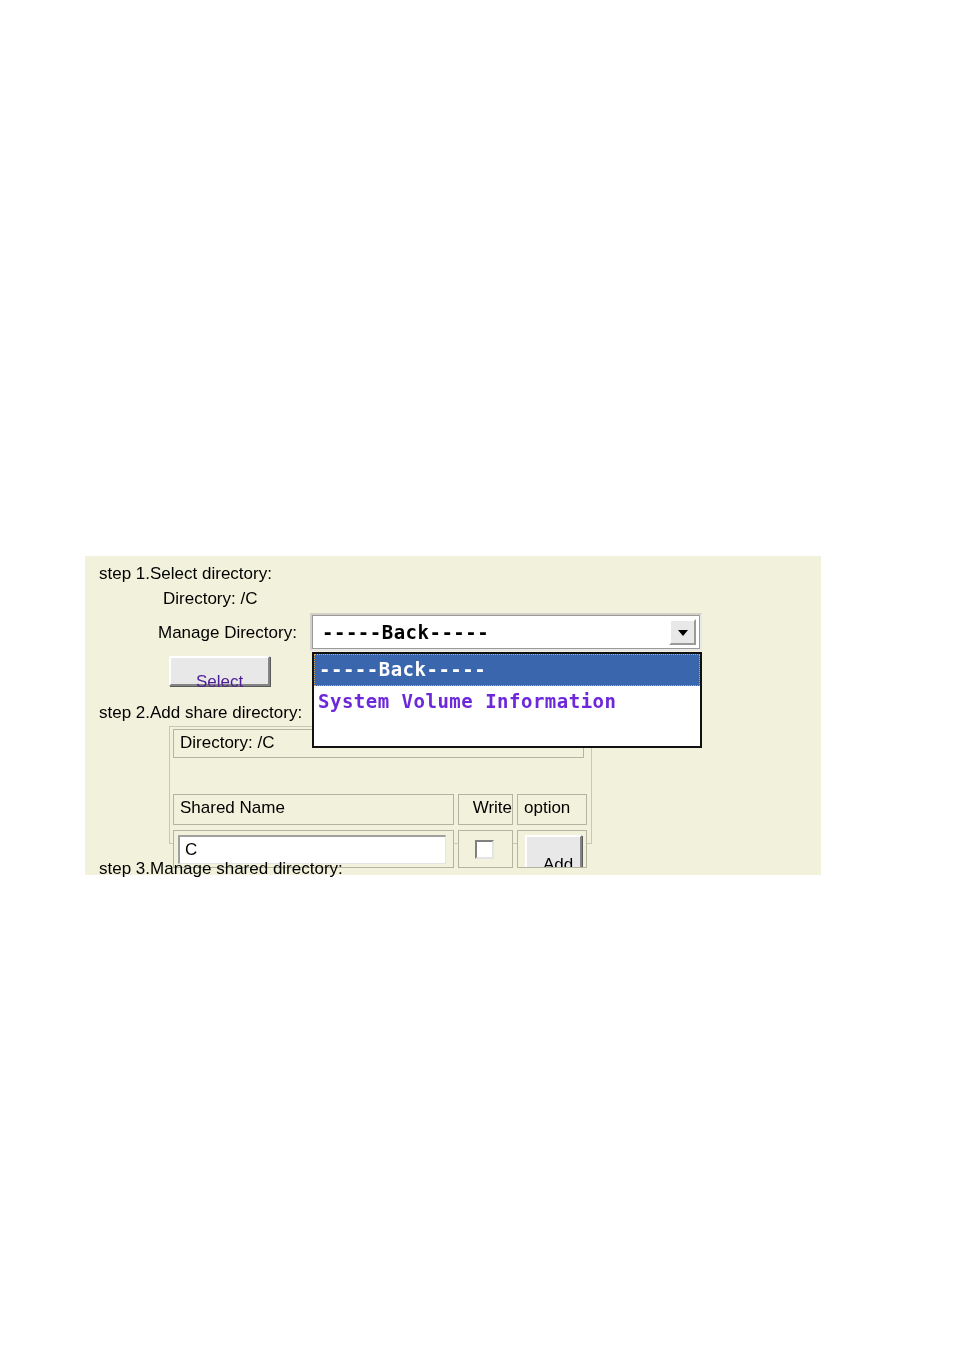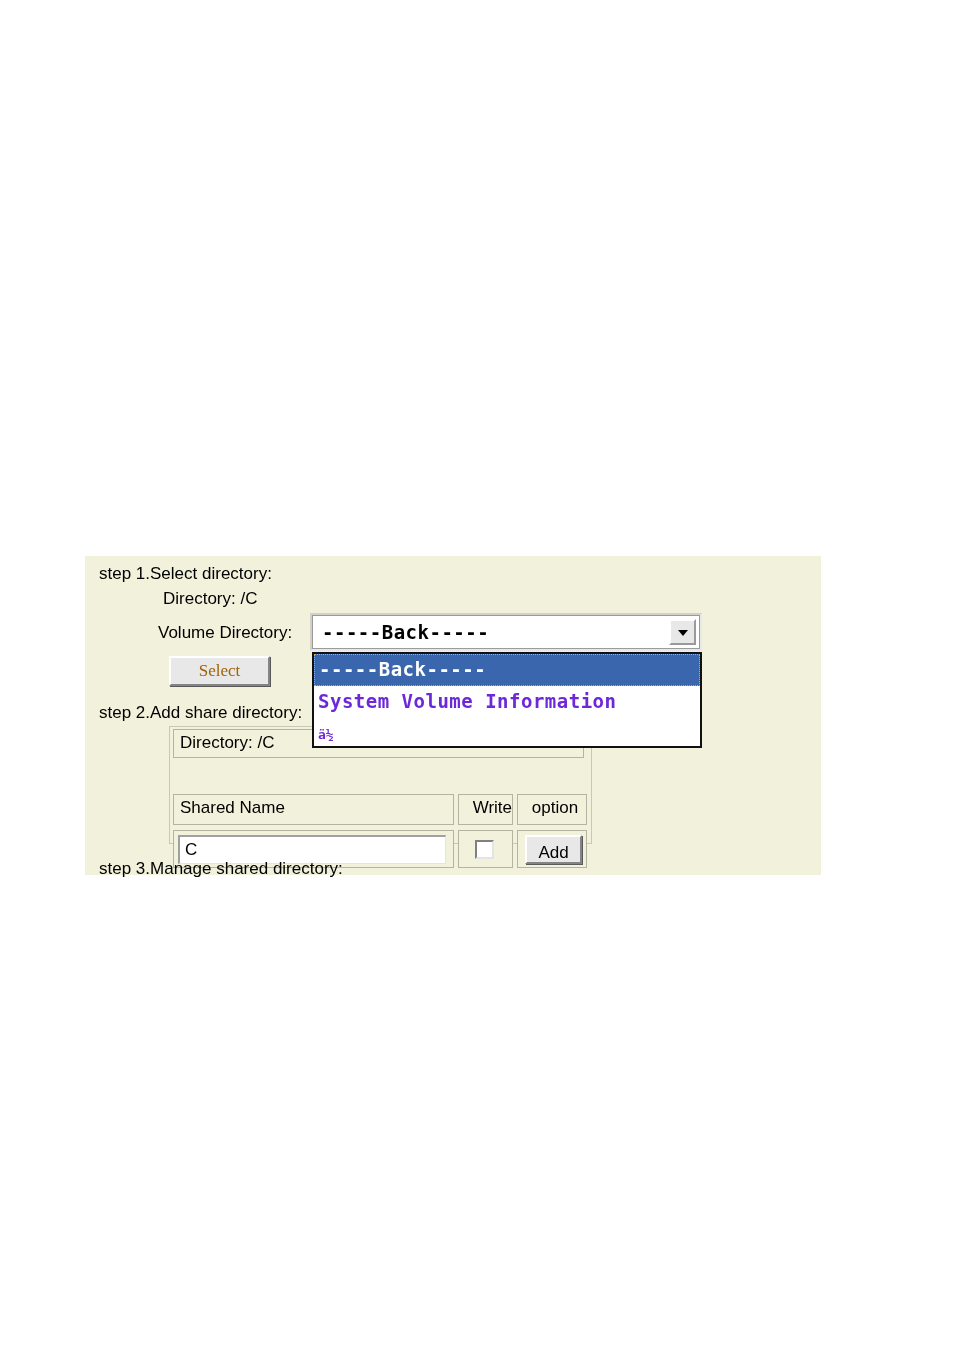--- a/index.html
+++ b/index.html
@@ -47,27 +47,27 @@
     top: 100px;
     width: 101px;
     height: 30px;
     background: #e8e8e8;
     border-top: 2px solid #ffffff;
     border-left: 2px solid #ffffff;
     border-right: 2px solid #848484;
     border-bottom: 2px solid #848484;
     box-shadow: 1px 1px 0 0 #5a5a5a;
     font-size: 17px;
-    font-family: Liberation Serif, serif;
-    color: #a16207;
+    font-family: Liberation Sans, sans-serif;
+    color: #4c1d95;
     line-height: 26px;
     text-align: center;
     box-sizing: border-box;
     cursor: default;
-    padding: 0;
+    padding: 11px;
   }
 
   
   #child-directory-combobox {
     position: absolute;
     left: 225px;
     top: 57px;
     width: 392px;
     height: 38px;
     background: #ffffff;
@@ -183,21 +183,21 @@
     overflow: hidden;
   }
   #row-directory { height: 34px; }
   #cell-directory {
     width: 411px;
     height: 29px;
   }
   #row-header { height: 36px; margin-top: 31px; }
   #cell-shared-name-header { width: 281px; height: 31px; }
   #cell-write-header       { width: 55px;  height: 31px; text-align: right; }
-  #cell-option-header      { width: 70px;  height: 31px; text-align: center; }
+  #cell-option-header      { width: 70px;  height: 31px; }
 
   #row-input { height: 42px; }
   #cell-shared-name-input {
     width: 281px; height: 38px;
     padding: 0; position: relative;
   }
   #cell-write-input  { width: 55px; height: 38px; padding:0; position: relative; }
   #cell-option-input { width: 70px; height: 38px; padding:0; position: relative; }
 
   #shared-name-field {
@@ -244,33 +244,33 @@
     border-right: 2px solid #848484;
     border-bottom: 2px solid #848484;
     box-shadow: 1px 1px 0 0 #5a5a5a;
     font-size: 17px;
     font-family: "Liberation Sans", sans-serif;
     color: #000;
     text-align: center;
     line-height: 24px;
     box-sizing: border-box;
     cursor: default;
-    padding: 4px;
+    padding: 16px;
   }
 </style>
 </head>
 <body>
 
 <div id="share-panel">
 
   <div class="step-label" id="step1-label">step 1.Select directory:</div>
 
   <div class="step-label" id="dir-label">Directory: /C</div>
 
-  <div class="step-label" id="child-label">Volume Directory:</div>
+  <div class="step-label" id="child-label">Manage Directory:</div>
 
   <button id="select-button">Select</button>
 
   <div class="step-label" id="step2-label">step 2.Add share directory:</div>
 
   <div id="child-directory-combobox">
     <div class="cb-inner">
       <span id="combobox-value">-----Back-----</span>
       <div id="combobox-arrow-button">
         <span class="caret"></span>
@@ -302,16 +302,15 @@
       </div>
     </div>
 
   </div>
 
   <div class="step-label" id="step3-label">step 3.Manage shared directory:</div>
 
   <div id="child-directory-listbox">
     <div class="listbox-option selected">-----Back-----</div>
     <div class="listbox-option">System Volume Information</div>
-    <div class="listbox-option mojibake">ä½</div>
   </div>
 
 </div>
 
 </body></html>

